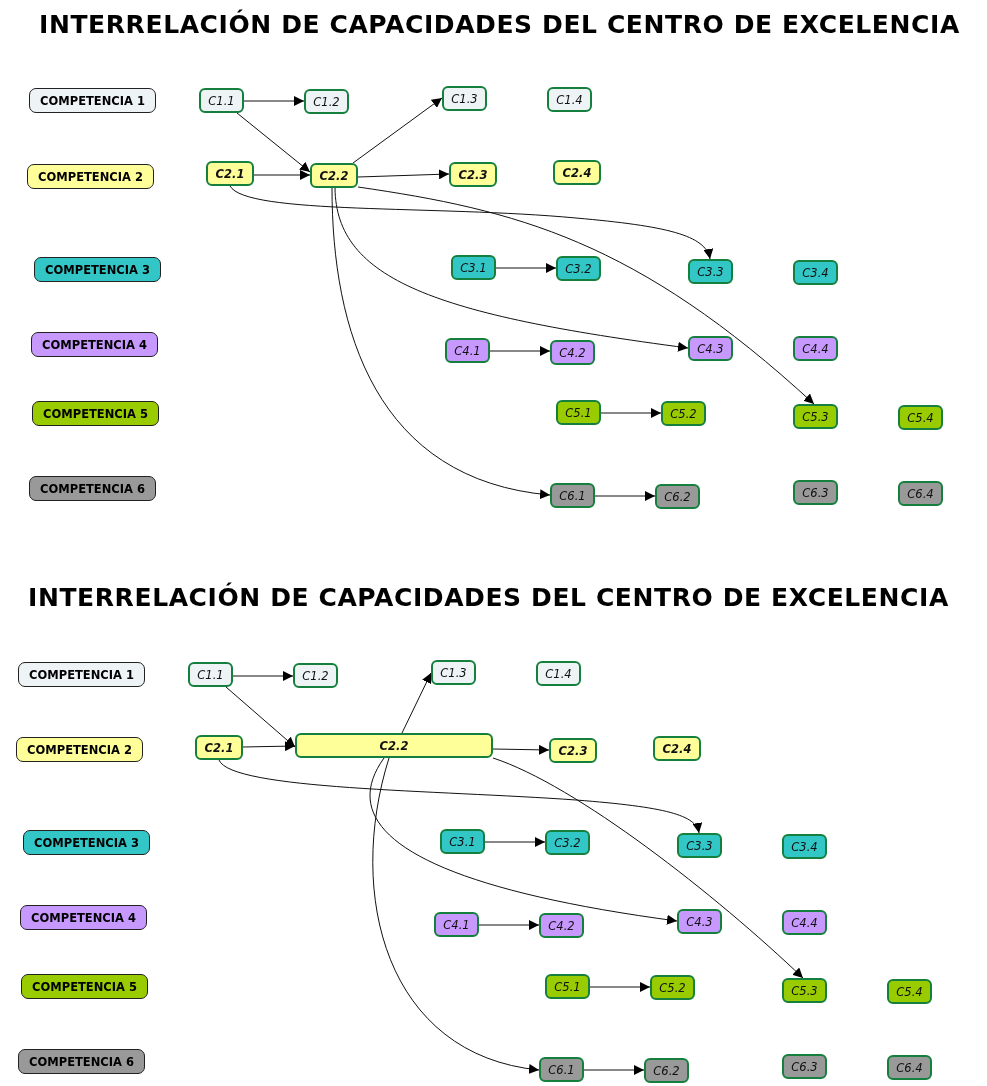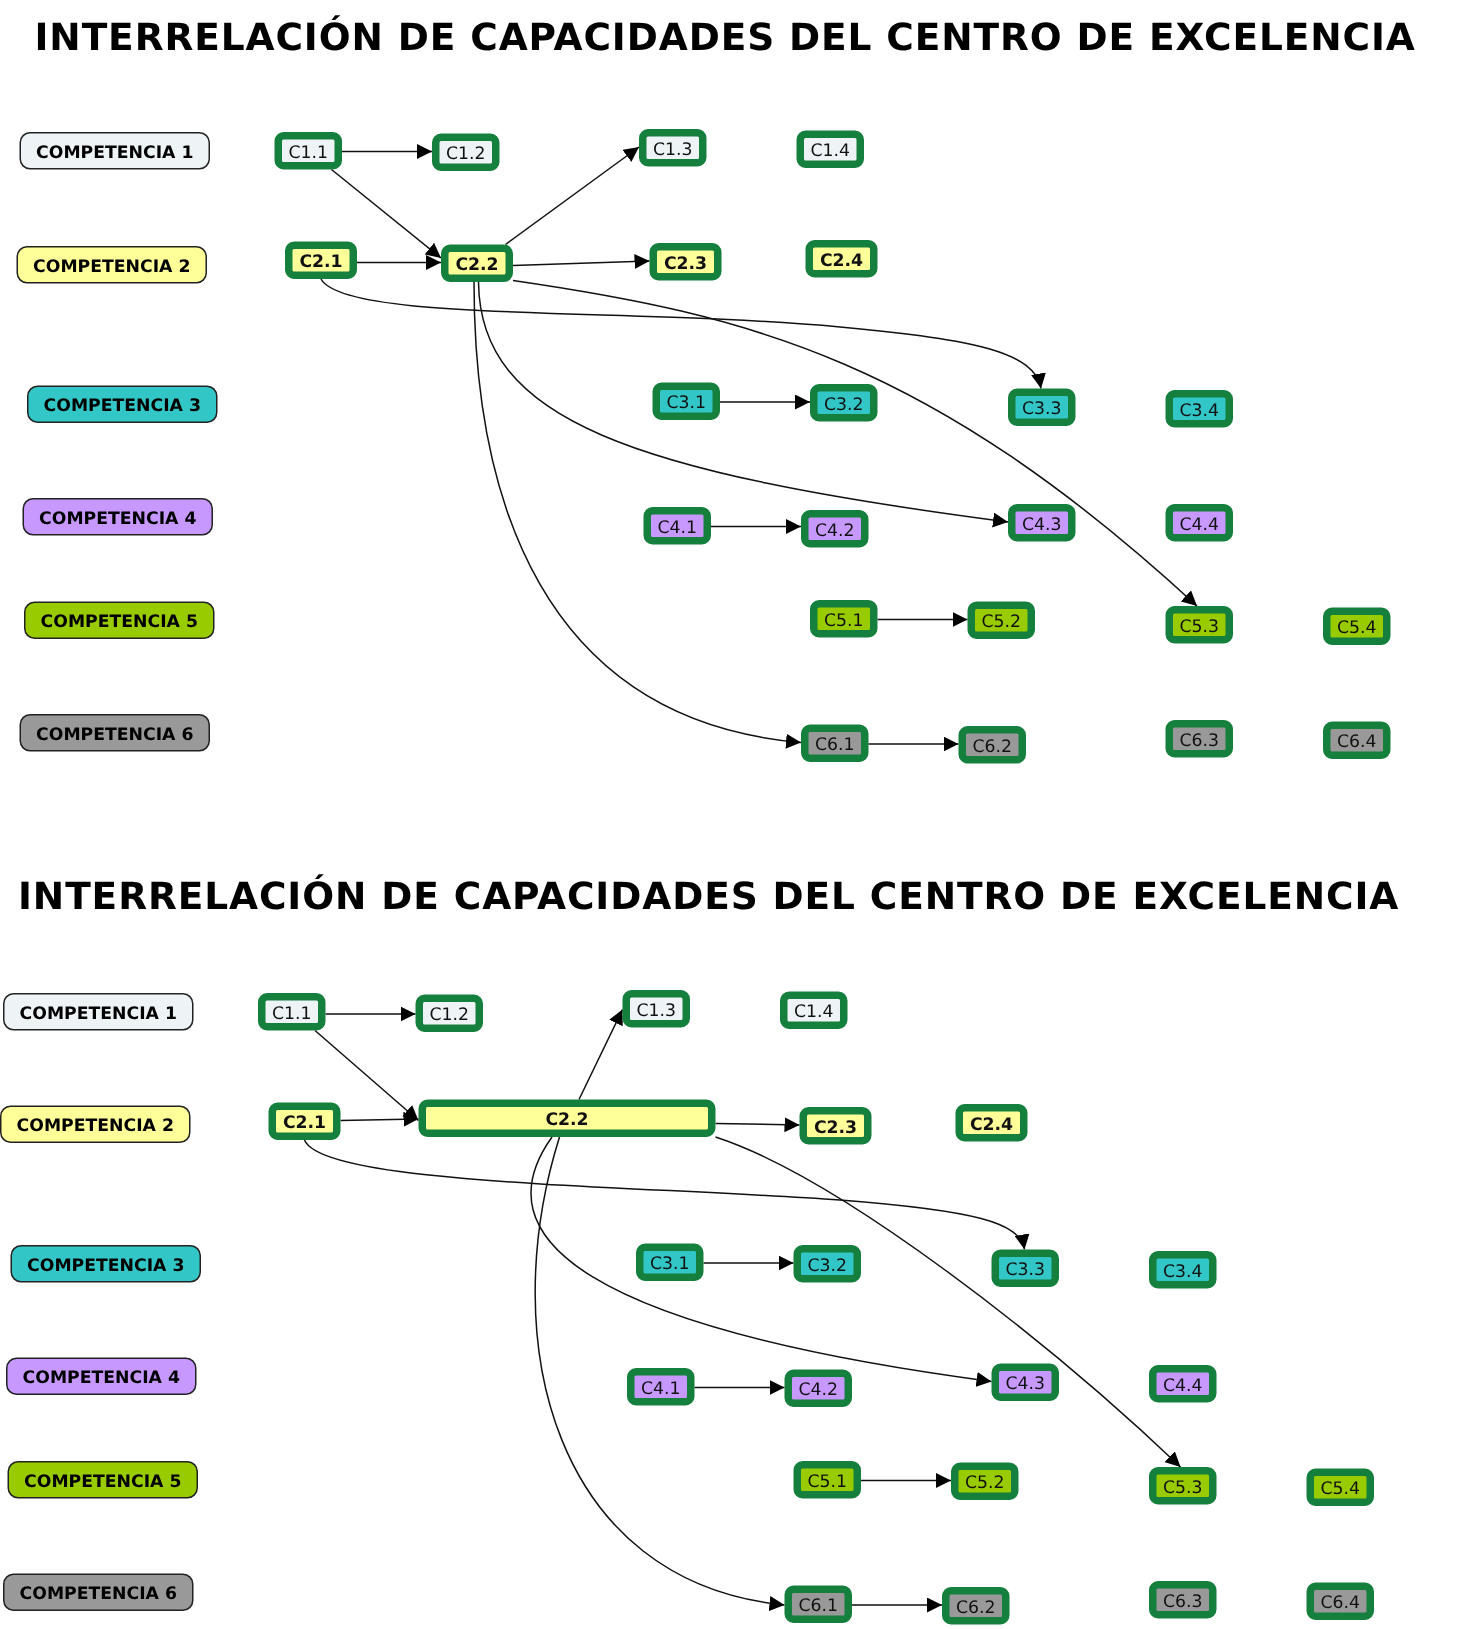--- a/index.html
+++ b/index.html
@@ -1,24 +1,24 @@
 <!DOCTYPE html>
 <html><head>
 <meta charset="utf-8">
 <style>
   html, body { margin: 0; padding: 0; background: #ffffff; }
   body { width: 987px; height: 1086px; position: relative; overflow: hidden; font-family: "DejaVu Sans", sans-serif; }
-  .diagram { position: absolute; left: 0; width: 916px; text-align: center; }
+  .diagram { position: absolute; left: 16px; width: 916px; text-align: center; }
   #d1 { top: 0; height: 545px; }
   #d2 { top: 575px; height: 511px; }
   .title { position: absolute; font-weight: bold; font-size: 25px; letter-spacing: 0.6px; color: #000; white-space: nowrap; }
   #d1 .title { left: 23px; top: 10px; }
   #d2 .title { left: 12px; top: 8px; }
   svg.edges { position: absolute; left: 0; top: 0; width: 987px; height: 100%; overflow: visible; }
-  .node { position: absolute; box-sizing: border-box; border: 5px solid #15803d; border-radius: 6px; display: flex; align-items: center; justify-content: center; font-size: 11.5px; color: #111; height: 25px; white-space: nowrap; }
+  .node { position: absolute; box-sizing: border-box; border: 2px solid #15803d; border-radius: 6px; display: flex; align-items: center; justify-content: center; font-size: 11.5px; color: #111; height: 25px; white-space: nowrap; font-style: italic; }
   .node.bold { font-weight: bold; }
   .comp { position: absolute; box-sizing: border-box; border: 1px solid #222; border-radius: 7px; display: flex; align-items: center; justify-content: center; font-weight: bold; font-size: 11.5px; color: #000; height: 25px; white-space: nowrap; }
 </style>
 </head>
 <body>
 
 <div class="diagram" id="d1">
   <div class="title">INTERRELACIÓN DE CAPACIDADES DEL CENTRO DE EXCELENCIA</div>
   <svg class="edges">
       <defs>

